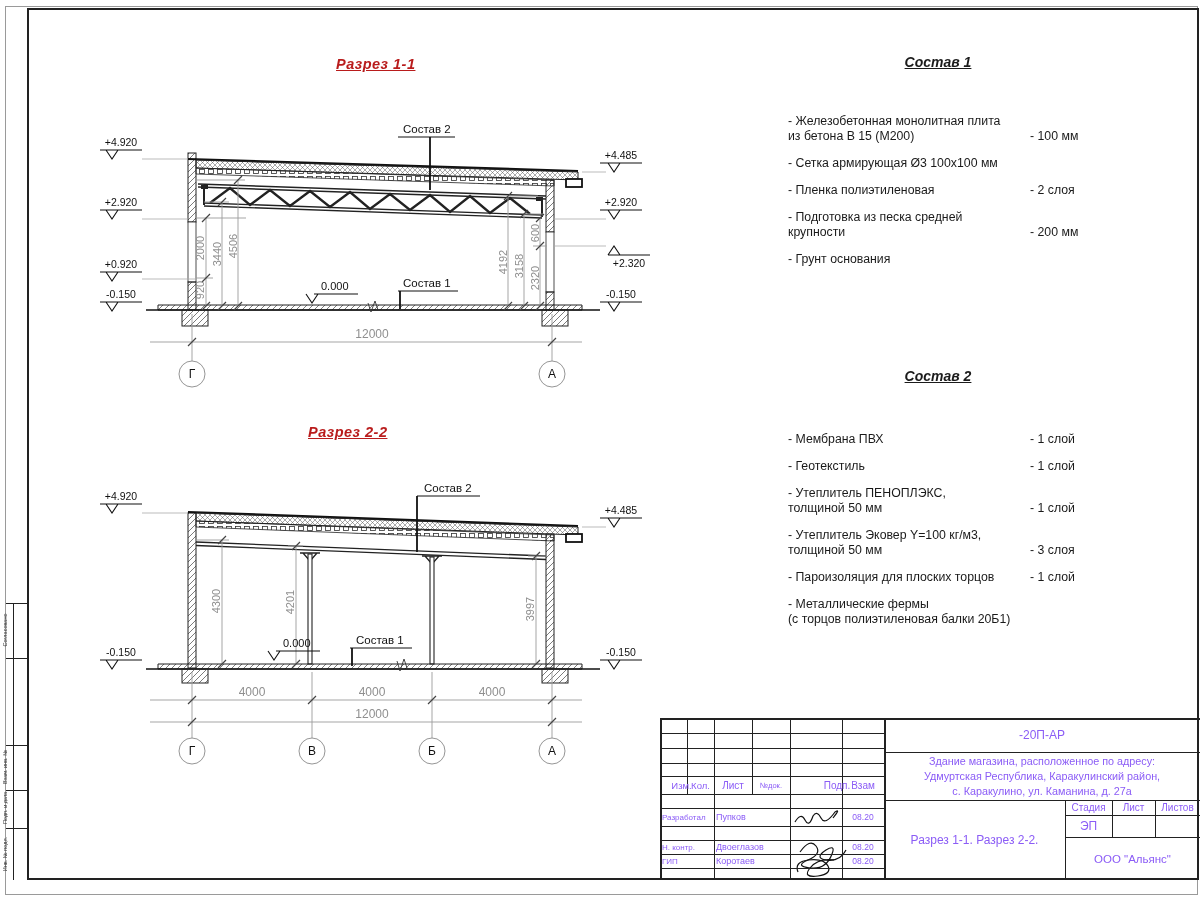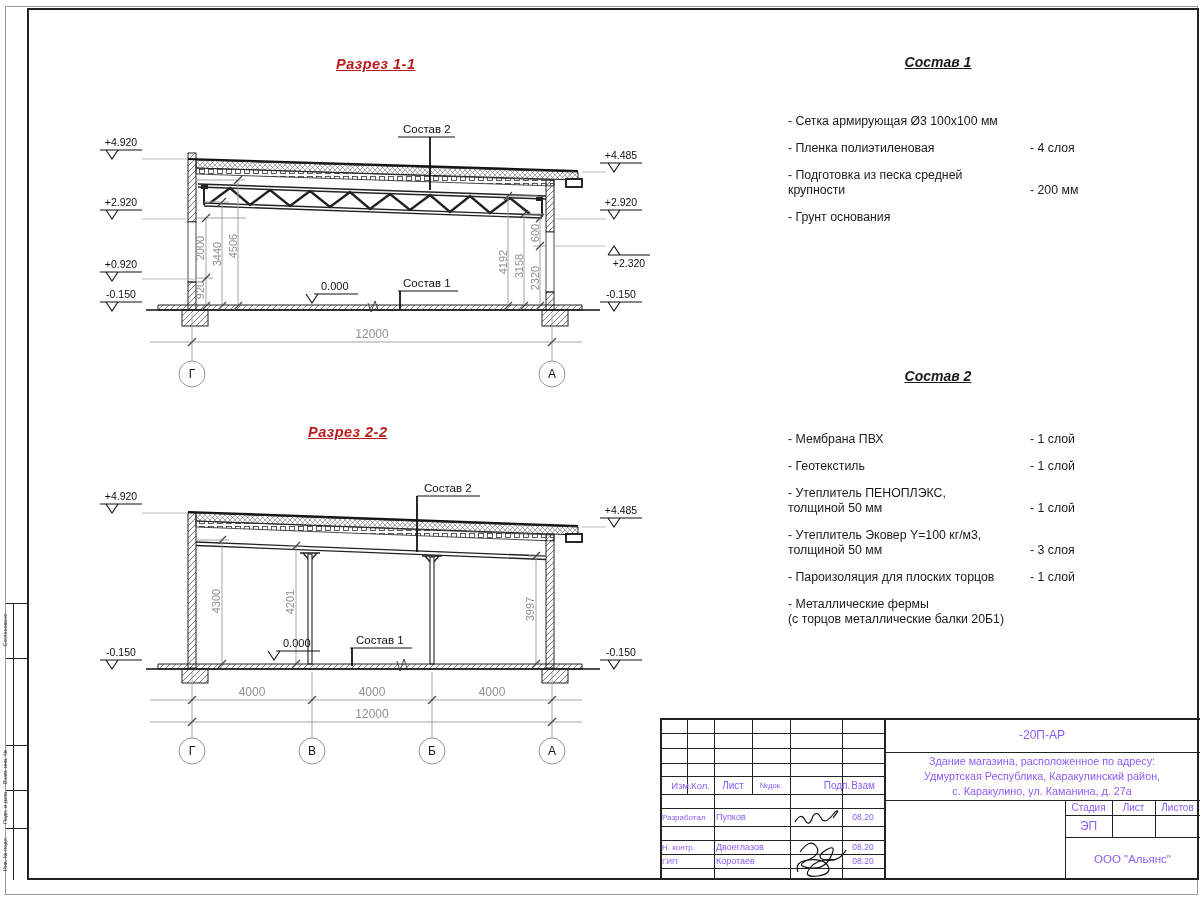--- a/index.html
+++ b/index.html
@@ -260,26 +260,31 @@
     <div class="vtxt" style="left:-10px;top:806px;width:30px;text-align:center;">Подп. и дата</div>
     <div class="vtxt" style="left:-14px;top:851px;width:38px;text-align:center;">Инв. № подл.</div>
   </div>
 
   <div class="sec-title" style="left:336px;top:56px;">Разрез 1-1</div>
   <div class="sec-title" style="left:308px;top:424px;">Разрез 2-2</div>
 
   <div class="sostav-title" style="left:788px;top:54px;">Состав 1</div>
   <div class="sostav-list" style="left:788px;top:114px;">
     <div class="s-item">
+      <div class="it">- Железобетонная  монолитная плита
+из бетона В 15 (М200)</div>
+      <div class="iv">- 100 мм</div>
+    </div>
+    <div class="s-item">
       <div class="it">- Сетка армирующая Ø3 100х100 мм</div>
       <div class="iv"></div>
     </div>
     <div class="s-item">
       <div class="it">- Пленка полиэтиленовая</div>
-      <div class="iv">-  4 слоя</div>
+      <div class="iv">-  2 слоя</div>
     </div>
     <div class="s-item">
       <div class="it">- Подготовка из песка средней
 крупности</div>
       <div class="iv">- 200 мм</div>
     </div>
     <div class="s-item">
       <div class="it">- Грунт основания</div>
       <div class="iv"></div>
     </div>
@@ -304,21 +309,21 @@
       <div class="it">- Утеплитель Эковер Y=100 кг/м3,
 толщиной 50 мм</div>
       <div class="iv">- 3 слоя</div>
     </div>
     <div class="s-item">
       <div class="it">- Пароизоляция для плоских торцов</div>
       <div class="iv">- 1 слой</div>
     </div>
     <div class="s-item">
       <div class="it">- Металлические фермы
-(с торцов металлические балки 20Б1)</div>
+(с торцов полиэтиленовая балки 20Б1)</div>
       <div class="iv"></div>
     </div>
   </div>
 
   <div class="tb">
 
     <div class="ln" style="left:0;top:0;width:540px;height:1.5px;"></div>
     <div class="ln" style="left:0;top:0;width:1.5px;height:162px;"></div>
     <div class="ln" style="left:27px;top:0;width:1px;height:76px;"></div>
     <div class="ln" style="left:54px;top:0;width:1px;height:162px;"></div>
@@ -360,20 +365,21 @@
     <div class="cell" style="left:2px;top:136px;width:52px;height:14px;font-size:8px;justify-content:flex-start;">ГИП</div>
     <div class="cell" style="left:56px;top:136px;width:74px;height:14px;font-size:9px;justify-content:flex-start;">Коротаев</div>
     <div class="cell" style="left:182px;top:136px;width:42px;height:14px;font-size:8.5px;">08.20</div>
 
     <div class="cell" style="left:224px;top:0;width:316px;height:34px;font-size:12px;">-20П-АР</div>
     <div class="cell" style="left:224px;top:34px;width:316px;height:48px;font-size:10.8px;flex-direction:column;line-height:15px;">
       <span>Здание магазина, расположенное по адресу:</span>
       <span>Удмуртская Республика, Каракулинский район,</span>
       <span>с. Каракулино, ул. Каманина, д. 27а</span>
     </div>
+    <div class="cell" style="left:224px;top:82px;width:181px;height:80px;font-size:12px;">Разрез 1-1. Разрез 2-2.</div>
     <div class="cell" style="left:405px;top:82px;width:47px;height:15px;font-size:10px;">Стадия</div>
     <div class="cell" style="left:452px;top:82px;width:43px;height:15px;font-size:10px;">Лист</div>
     <div class="cell" style="left:495px;top:82px;width:45px;height:15px;font-size:10px;">Листов</div>
     <div class="cell" style="left:405px;top:97px;width:47px;height:22px;font-size:12px;">ЭП</div>
     <div class="cell" style="left:405px;top:119px;width:135px;height:43px;font-size:11.5px;">ООО "Альянс"</div>
   </div>
 
 </div>
 
 </body></html>

